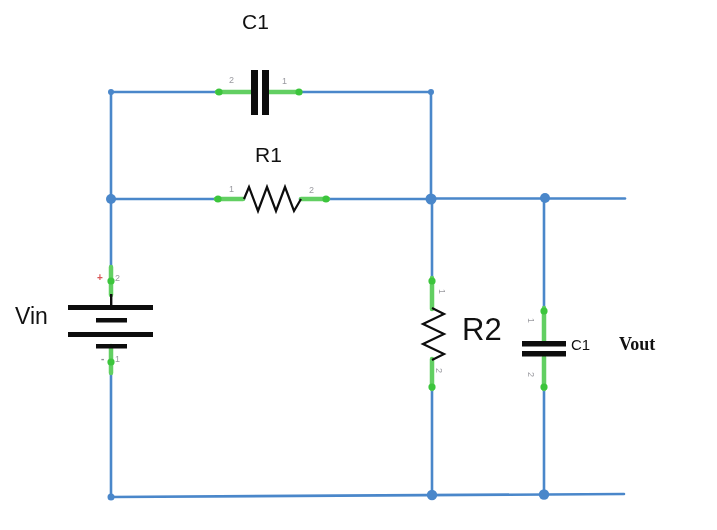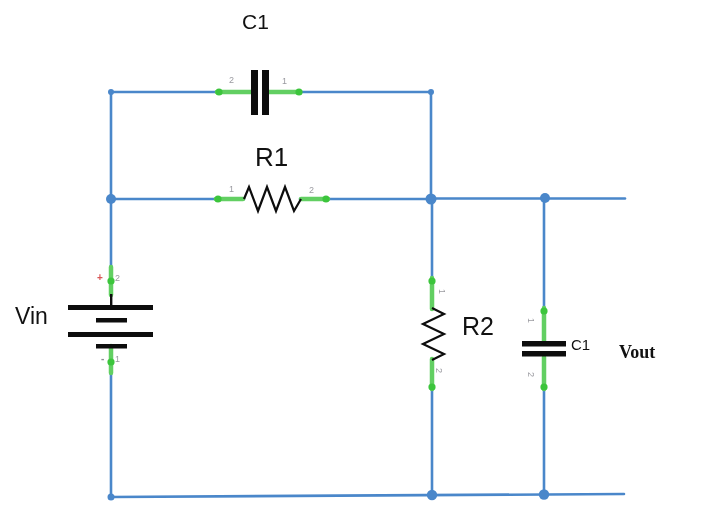--- a/index.html
+++ b/index.html
@@ -24,25 +24,25 @@
   }
   .canvas svg{position:absolute;left:0;top:0;}
   .lbl{
     position:absolute;
     color:var(--label);
     white-space:nowrap;
     line-height:1;
     user-select:none;
   }
   .lbl-c1top{left:242px;top:11px;font-size:21px;}
-  .lbl-r1{left:255px;top:144px;font-size:26px;}
+  .lbl-r1{left:255px;top:144px;font-size:21px;}
   .lbl-vin{left:15px;top:305px;font-size:23px;}
-  .lbl-r2{left:462px;top:314px;font-size:25px;}
+  .lbl-r2{left:462px;top:314px;font-size:31px;}
   .lbl-c1out{left:571px;top:337px;font-size:15px;}
-  .lbl-vout{left:619px;top:343px;font-size:18px;font-weight:700;font-family:"Liberation Serif", serif;}
+  .lbl-vout{left:619px;top:335px;font-size:18px;font-weight:700;font-family:"Liberation Serif", serif;}
   .pin{
     position:absolute;
     font-size:9px;
     color:var(--pin_text);
     line-height:1;
   }
   .pin.rot{transform:rotate(90deg);transform-origin:center;}
   .sign{position:absolute;font-size:10px;font-weight:700;line-height:1;}
   .sign-plus{left:97px;top:273px;color:var(--plus);}
   .sign-minus{left:101px;top:354px;color:var(--minus);}

